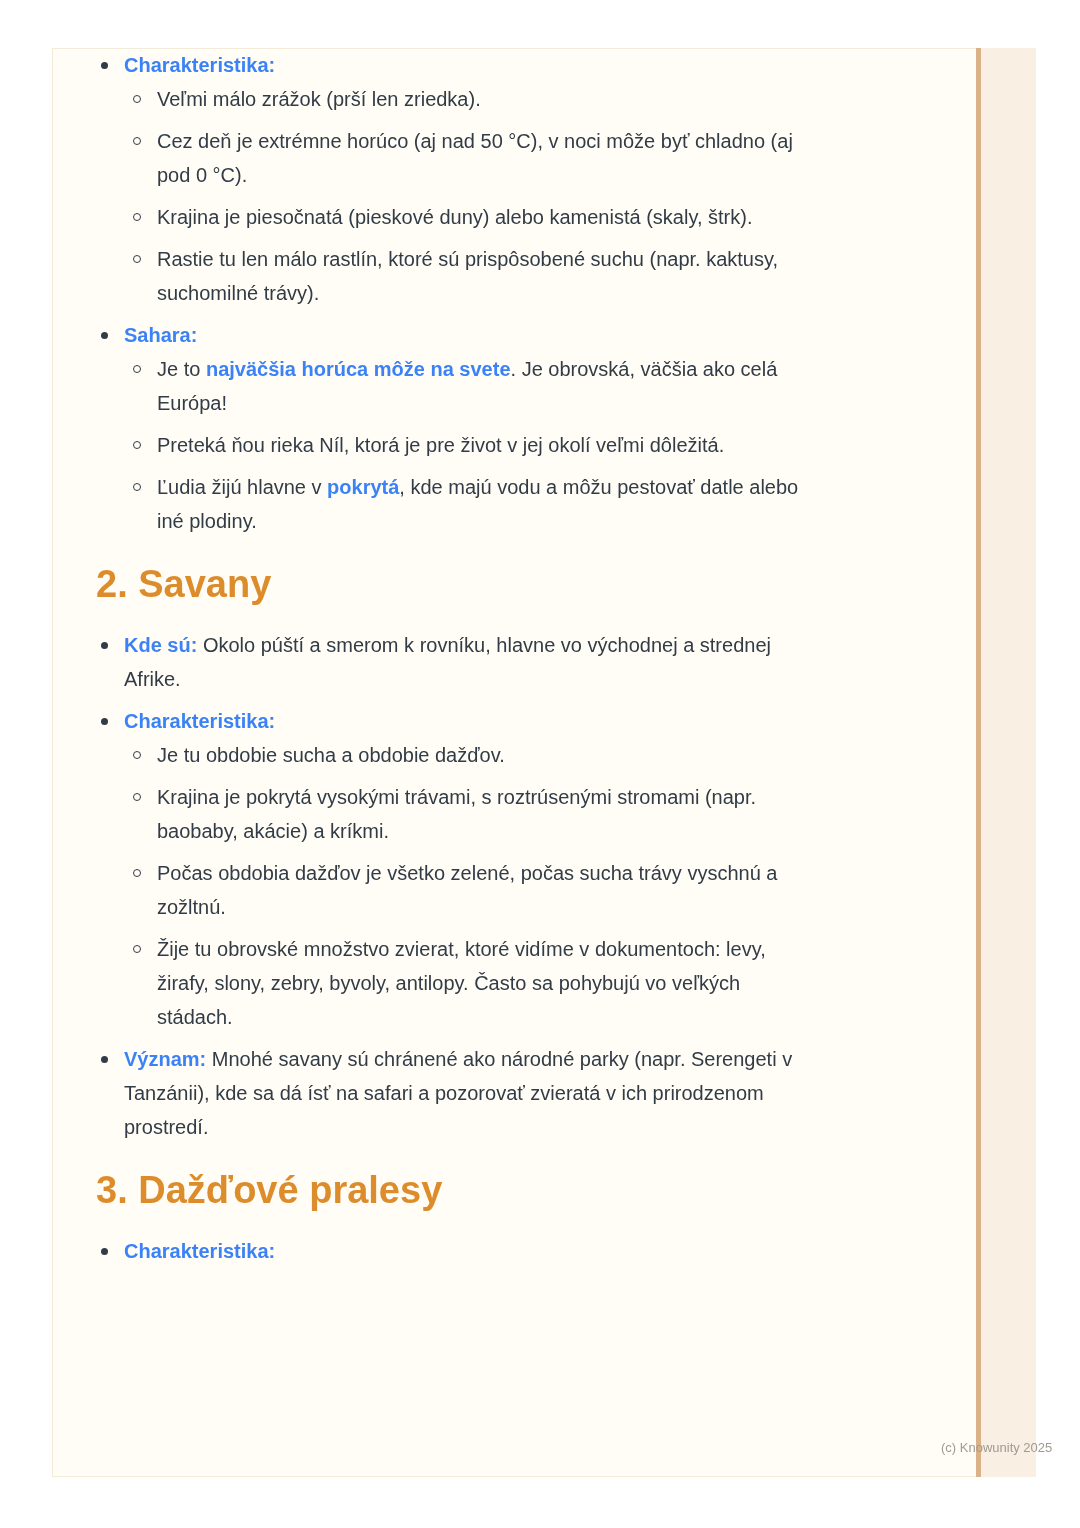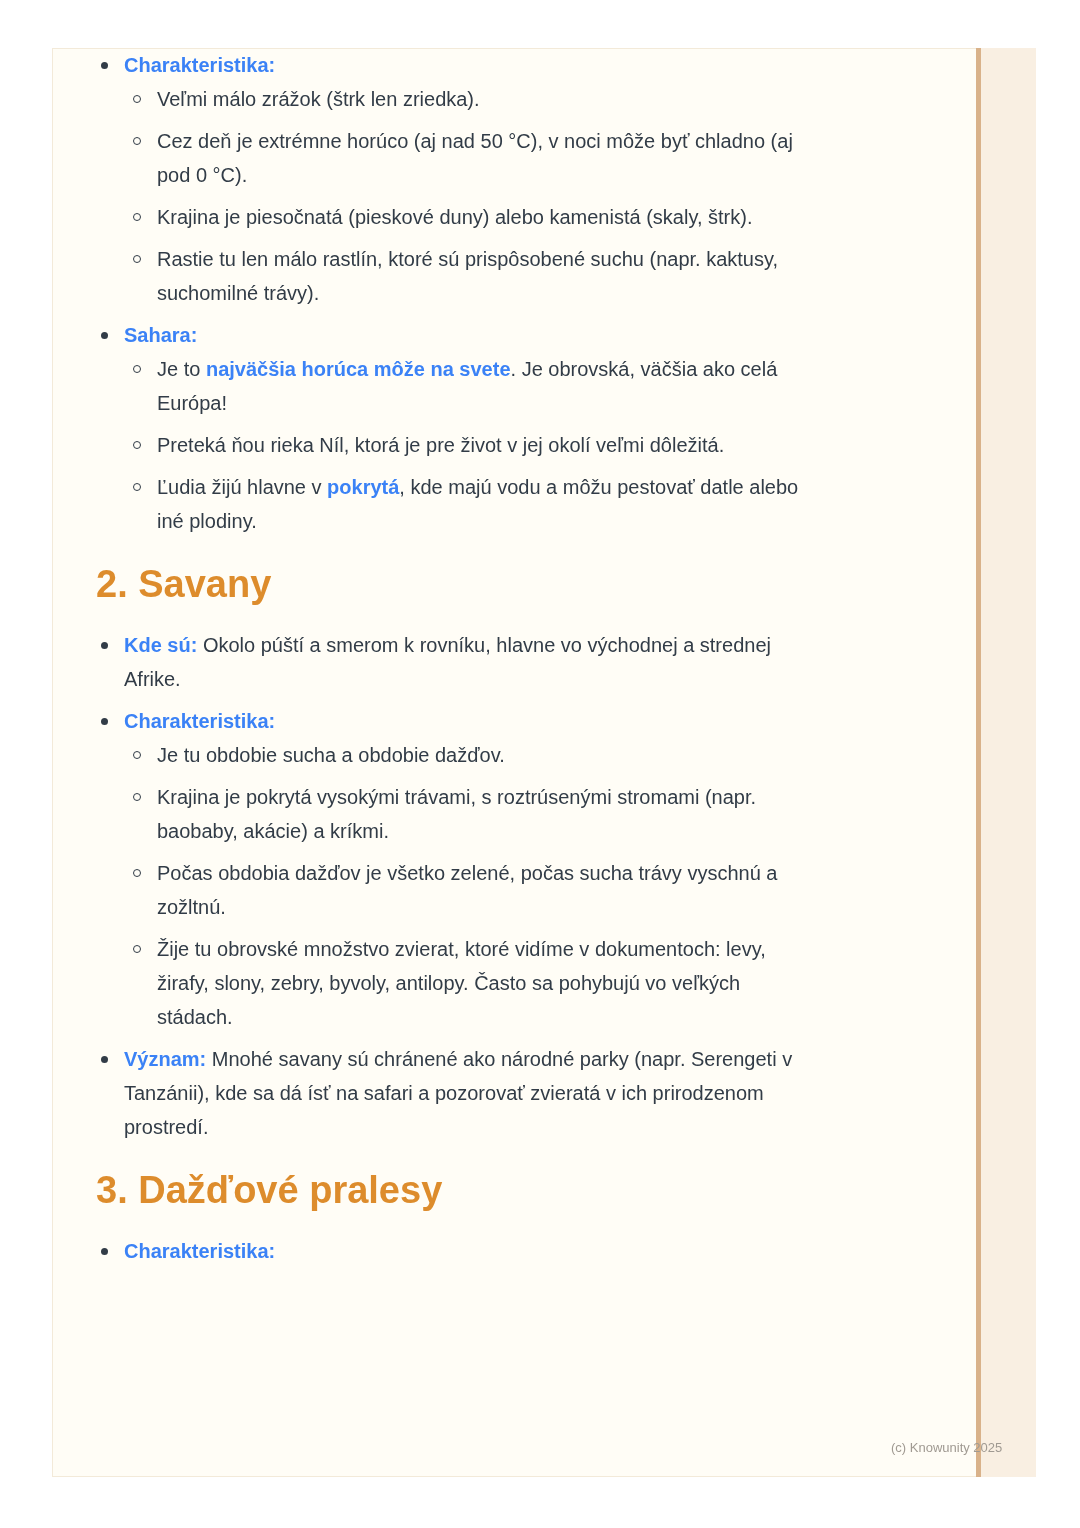--- a/index.html
+++ b/index.html
@@ -42,38 +42,38 @@
     width: 8px; height: 8px; border-radius: 50%;
     border: 1.5px solid #323c47; background: transparent; box-sizing: border-box;
   }
   .t { white-space: pre-line; }
   .b { font-weight: bold; color: #3b82f6; }
   h2 {
     font-size: 38px; line-height: 36px; font-weight: bold;
     color: #dd8c2c; margin: 28px 0 26px 0;
   }
   .watermark {
-    position: absolute; left: 891px; top: 1440px;
+    position: absolute; left: 941px; top: 1440px;
     font-size: 13px; line-height: 16px; color: #a09a92;
     z-index: 2; white-space: nowrap;
   }
 </style>
 </head>
 <body>
 
 <div class="card"></div>
 <div class="stripe"></div>
 
 <div class="content">
 
   <ul class="l1">
     <li>
       <span class="b t">Charakteristika:</span>
       <ul class="l2">
-        <li><span class="t">Veľmi málo zrážok (štrk len zriedka).</span></li>
+        <li><span class="t">Veľmi málo zrážok (prší len zriedka).</span></li>
         <li><span class="t">Cez deň je extrémne horúco (aj nad 50 °C), v noci môže byť chladno (aj
 pod 0 °C).</span></li>
         <li><span class="t">Krajina je piesočnatá (pieskové duny) alebo kamenistá (skaly, štrk).</span></li>
         <li><span class="t">Rastie tu len málo rastlín, ktoré sú prispôsobené suchu (napr. kaktusy,
 suchomilné trávy).</span></li>
       </ul>
     </li>
     <li>
       <span class="b t">Sahara:</span>
       <ul class="l2">

